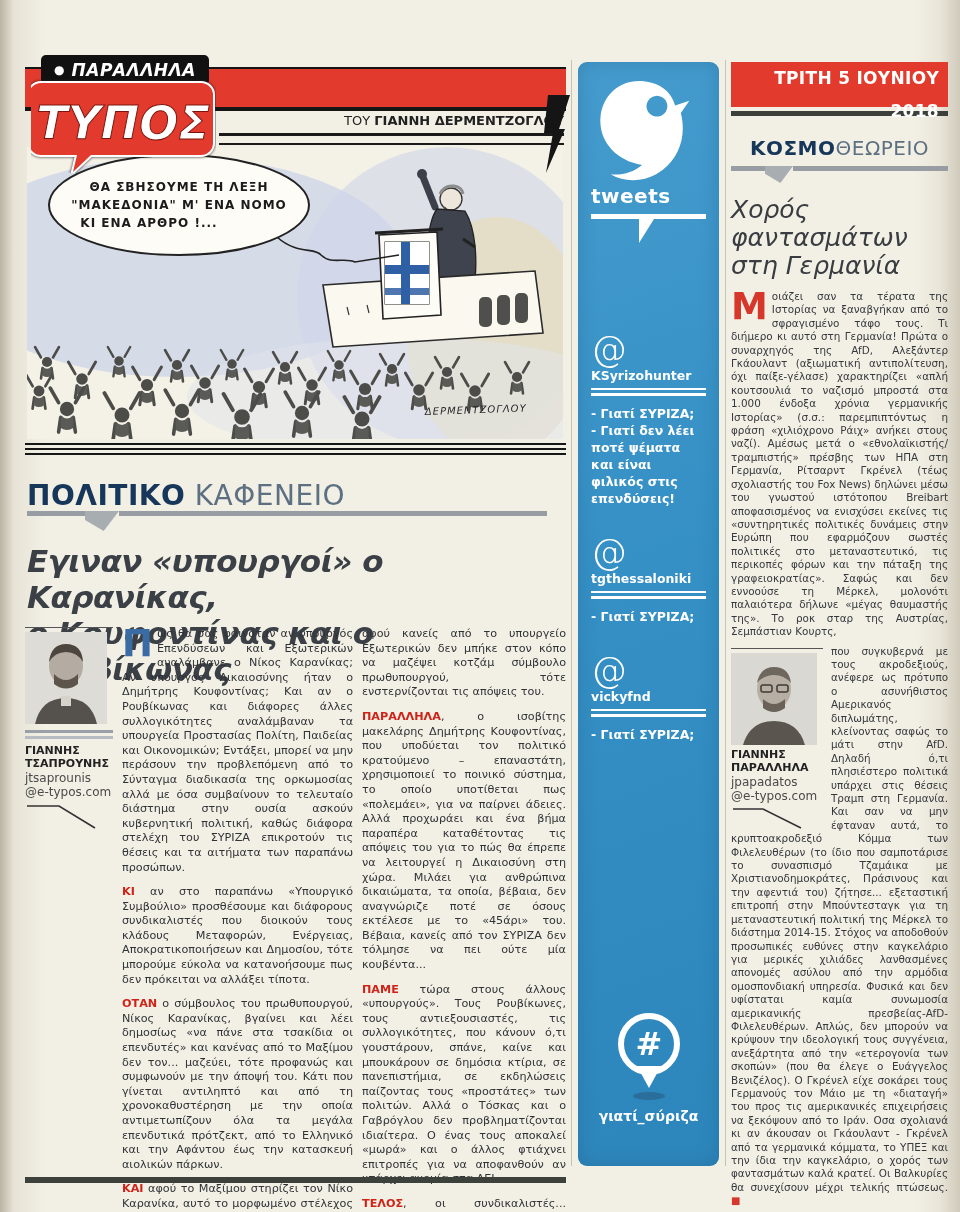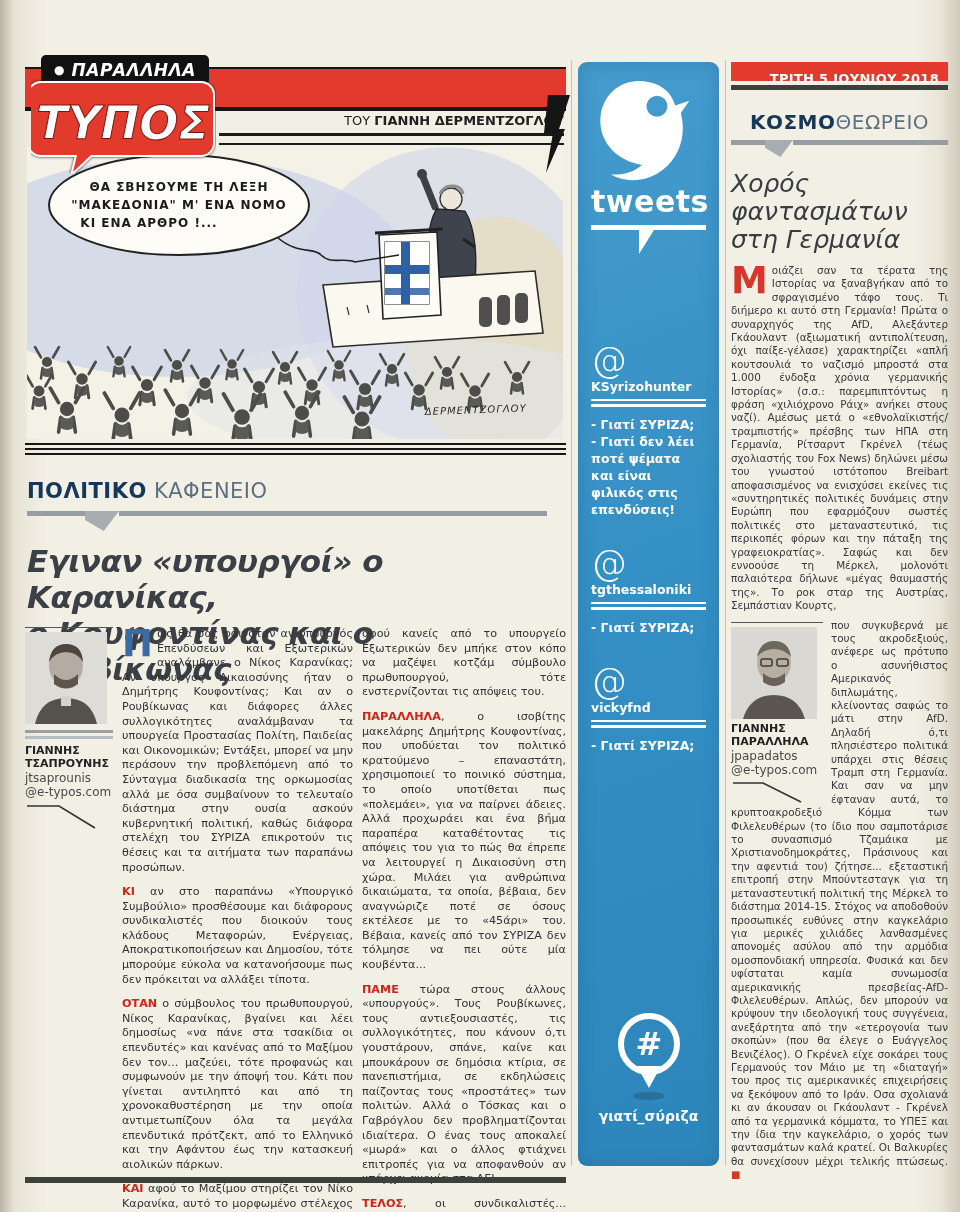--- a/index.html
+++ b/index.html
@@ -15,21 +15,21 @@
      font-style:italic;font-weight:bold;font-size:17px;line-height:30px;text-align:center;letter-spacing:.5px;}
   .logo .kicker .dot{font-size:12px;vertical-align:2px;}
   .bubble{position:absolute;left:0;top:22px;width:185px;height:96px;}
   .byline-row{position:absolute;right:2px;top:58px;font-size:13px;color:#222;z-index:2;}
   .byline-row b{font-weight:bold;}
   .byline-rule{position:absolute;right:2px;top:78px;width:345px;height:7px;border-top:3px solid #1a1a1a;border-bottom:2px solid #1a1a1a;}
   .bolt{position:absolute;right:-4px;top:40px;width:30px;height:78px;z-index:4;}
   .cartoon{position:absolute;left:2px;top:92px;width:536px;height:292px;}
   .triple-rule{position:absolute;left:0;top:388px;width:100%;height:12px;
      background:repeating-linear-gradient(180deg,#161616 0 2px,transparent 2px 5px);}
-  .section-head{position:absolute;left:2px;top:424px;font-size:21px;letter-spacing:.5px;}
+  .section-head{position:absolute;left:2px;top:424px;font-size:28px;letter-spacing:.5px;}
   .section-head .s1{color:#16365a;font-weight:bold;}
   .section-head .s2{color:#5d7082;}
   .section-rule{position:absolute;left:2px;top:456px;width:520px;height:22px;}
   .section-rule .bar{position:absolute;top:0;height:5px;background:#979da2;}
   .section-rule .b1{left:0;width:58px;}
   .section-rule .b2{left:92px;right:0;}
   .section-rule .notch{position:absolute;left:58px;top:0;width:34px;height:20px;background:#a8adb2;
       clip-path:polygon(0 0,100% 0,55% 100%,0 45%);}
   .headline{position:absolute;left:2px;top:488px;font-size:31px;line-height:36px;font-weight:bold;font-style:italic;color:#3b4046;letter-spacing:-.5px;}
   .article{position:absolute;left:0;top:572px;width:541px;display:flex;gap:9px;}
@@ -50,37 +50,37 @@
   .acard .dbars{height:9px;margin:4px 0 5px 0;
      background:linear-gradient(180deg,#9aa0a6 0 3px,transparent 3px 6px,#b6bcc2 6px 9px);}
   .acard .nm{font-weight:bold;font-size:11px;line-height:13px;}
   .acard .hd{font-size:12px;color:#4a4a4a;margin-top:3px;line-height:11px;}
   .acard svg.sig{margin-top:4px;display:block;}
   
   .tweets{position:absolute;left:578px;top:62px;width:141px;height:1104px;border-radius:9px;
      background:linear-gradient(160deg,#459bcd 0%,#3590c5 45%,#2d86bb 100%);
      box-shadow:inset 0 0 18px rgba(20,70,110,.25);
      color:#fff;padding:16px 13px;box-sizing:border-box;display:flex;flex-direction:column;}
-  .tw-title{font-size:30px;font-weight:bold;letter-spacing:.5px;margin-top:2px;}
+  .tw-title{font-size:20px;font-weight:bold;letter-spacing:.5px;margin-top:2px;}
   .tw-tail{position:relative;height:34px;margin-top:6px;}
   .tw-tail .bar{height:5px;background:#fff;}
   .tw-tail .tri{position:absolute;left:42%;top:5px;width:0;height:0;border-top:24px solid #fff;border-right:15px solid transparent;}
   .tweet{margin-top:26px;}
   .tweet .at{font-size:36px;font-weight:300;line-height:38px;}
   .tweet .hd{font-size:12.5px;font-weight:bold;margin-top:0px;}
   .tweet .rules{height:8px;margin:5px 0 9px 0;
      background:linear-gradient(180deg,#fff 0 2.5px,transparent 2.5px 5.5px,#fff 5.5px 8px);}
   .tweet p{margin:0;font-size:12.5px;font-weight:bold;line-height:17px;}
   .tw-spacer{height:56px;flex:none;}
   .hash-block{margin-top:auto;margin-bottom:26px;}
   .pin{display:block;margin:0 auto 6px auto;}
   .hash-label{font-size:14px;font-weight:bold;text-align:center;}
   
   .right-zone{position:absolute;left:731px;top:62px;width:217px;}
-  .datebar{height:19px;background:#e23a2c;color:#fff;font-weight:bold;font-size:13px;line-height:33px;text-align:right;padding-right:9px;letter-spacing:.3px;}
+  .datebar{height:45px;background:#e23a2c;color:#fff;font-weight:bold;font-size:17px;line-height:33px;text-align:right;padding-right:9px;letter-spacing:.3px;}
   .datebar-rule{height:5px;background:#3b403b;margin-top:4px;}
   .kosmo{margin-top:20px;font-size:20px;letter-spacing:.5px;text-align:center;}
   .kosmo .s1{color:#16365a;font-weight:bold;}
   .kosmo .s2{color:#5d7082;}
   .kosmo-rule{position:relative;height:20px;margin-top:6px;}
   .kosmo-rule .bar{position:absolute;top:0;height:5px;background:#979da2;}
   .kosmo-rule .b1{left:0;width:34px;}.kosmo-rule .b2{left:62px;right:0;}
   .kosmo-rule .notch{position:absolute;left:34px;top:0;width:28px;height:17px;background:#a8adb2;clip-path:polygon(0 0,100% 0,55% 100%,0 45%);}
   .op-title{margin-top:10px;font-style:italic;font-size:25px;line-height:28px;color:#393d41;}
   .op-body{margin-top:10px;font-size:10.4px;line-height:13.4px;text-align:justify;color:#35383c;}

